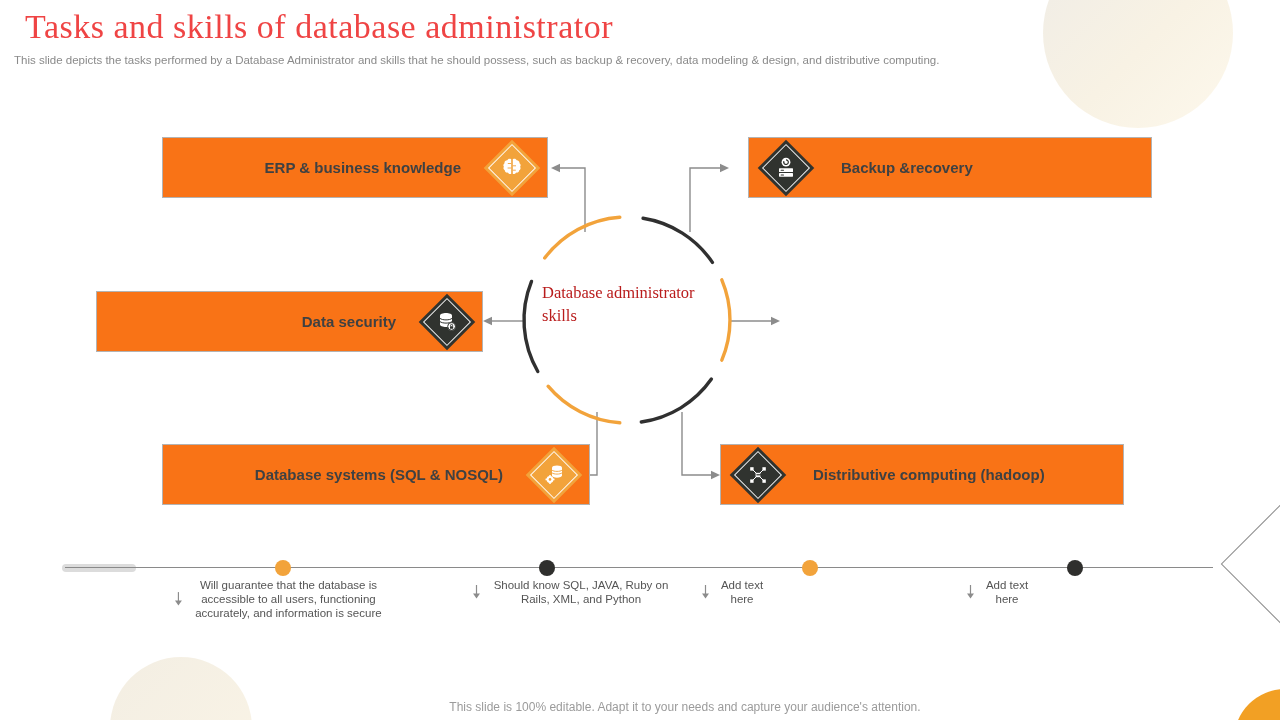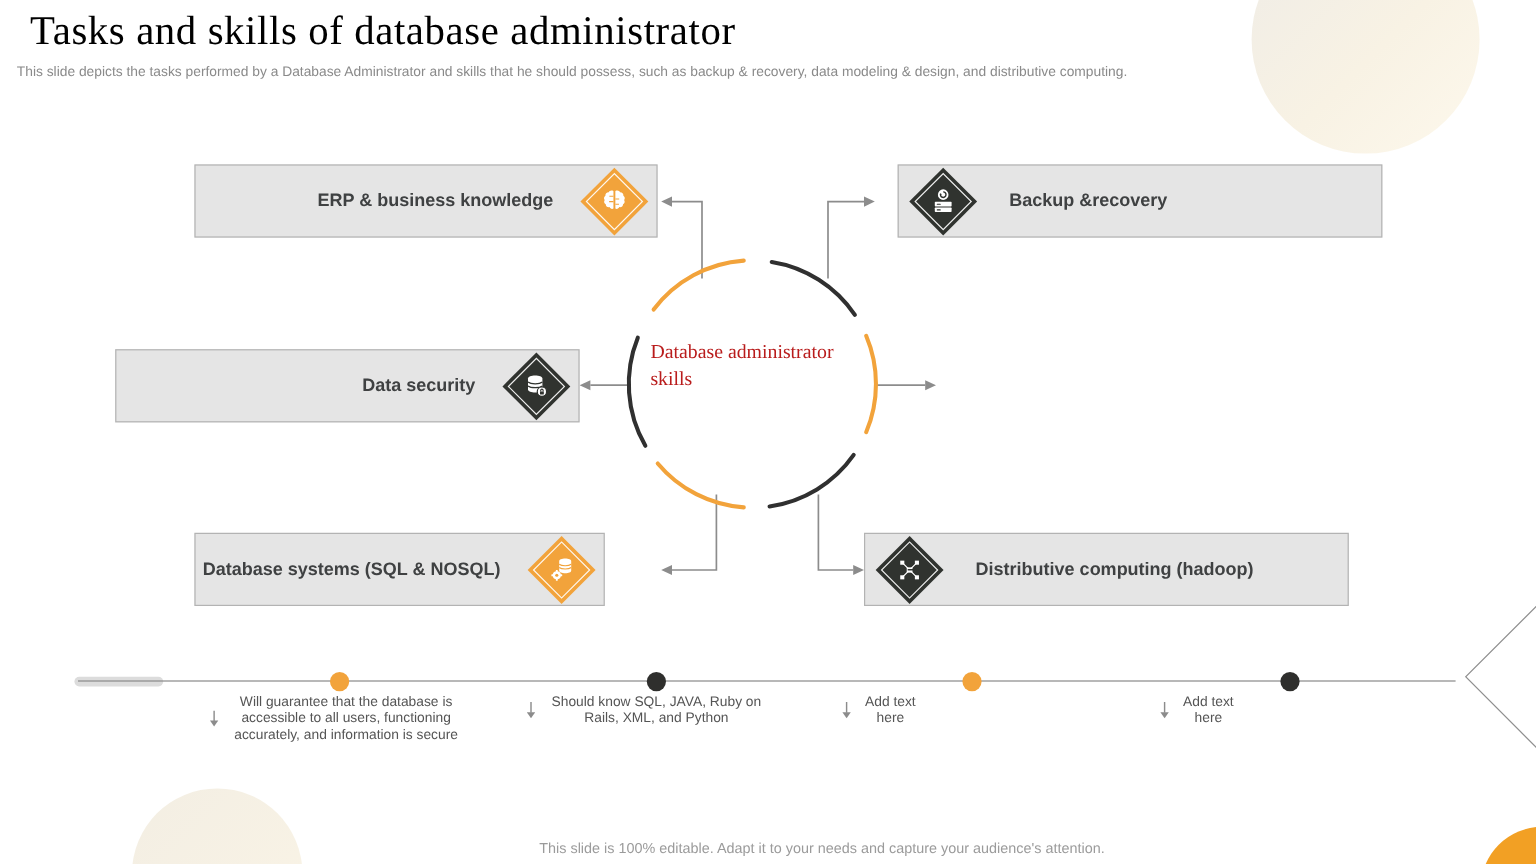--- a/index.html
+++ b/index.html
@@ -9,24 +9,24 @@
   .circle-cream-tr{position:absolute;left:1043px;top:-62px;width:190px;height:190px;border-radius:50%;
      background:linear-gradient(135deg,#efece6 0%,#f8f2e4 55%,#fdf8ec 100%);}
   .circle-cream-bl{position:absolute;left:110px;top:657px;width:142px;height:142px;border-radius:50%;
      background:linear-gradient(135deg,#f3eee3,#faf4e6);}
   .circle-orange-br{position:absolute;left:1234px;top:689px;width:102px;height:102px;border-radius:50%;
      background:#f2a024;}
   .diamond-outline-right{position:absolute;left:1246px;top:503px;width:120px;height:120px;
      border:1px solid #8f8f8f;transform:rotate(45deg);background:transparent;}
   
   .title{position:absolute;left:25px;top:8px;font-family:"Liberation Serif",serif;font-size:34px;
-     color:#000000;letter-spacing:.5px;}
+     color:#ef4444;letter-spacing:.5px;}
   .subtitle{position:absolute;left:14px;top:54px;width:1000px;font-size:11.5px;color:#8a8a8a;}
   
-  .nbox{position:absolute;height:61px;background:#e5e5e5;border:1px solid #b3b3b3;box-sizing:border-box;
+  .nbox{position:absolute;height:61px;background:#f97316;border:1px solid #b3b3b3;box-sizing:border-box;
      display:flex;align-items:center;z-index:3;}
   .nbox .label{font-size:15px;font-weight:bold;color:#3f4142;white-space:nowrap;}
   .nbox.left-side{justify-content:flex-end;padding-right:86px;}
   .nbox.right-side{justify-content:flex-start;padding-left:92px;}
   .icon-slot{position:absolute;top:50%;width:58px;height:58px;transform:translateY(-50%);}
   .icon-slot.at-right{right:6px;}
   .icon-slot.at-left{left:8px;}
   .diamond{position:absolute;left:9px;top:9px;width:40px;height:40px;transform:rotate(45deg);}
   .diamond.orange{background:#f2a33b;}
   .diamond.dark{background:#30332f;}
@@ -147,21 +147,21 @@
           <circle cx="16.6" cy="16.4" r="3.9" fill="#fff" stroke="#30332f" stroke-width="1"></circle>
           <rect x="15" y="16.2" width="3.2" height="2.5" rx=".3" fill="#30332f"></rect>
           <path d="M15.6 16.2v-.9a1 1 0 0 1 2 0v.9" stroke="#30332f" stroke-width=".9" fill="none"></path>
         </svg>
           </span>
       </span>
     </span>
   </div>
 
 
-  <div class="nbox left-side" style="left:162px;top:444px;width:342px;">
+  <div class="nbox left-side" style="left:162px;top:444px;width:428px;">
     <span class="label">Database systems (SQL &amp; NOSQL)</span>
     <span class="icon-slot at-right">
       <span class="diamond orange">
         <span class="ic">
             <svg width="24" height="24" viewBox="0 0 24 24">
           <path d="M10 4.6c0-1.2 2.2-2.1 5-2.1s5 .9 5 2.1v8c0 1.2-2.2 2.1-5 2.1s-5-.9-5-2.1z" fill="#fff"></path>
           <g stroke="#f2a33b" stroke-width=".9" fill="none">
             <path d="M10 7.2c.9.7 2.8 1.2 5 1.2s4.1-.5 5-1.2M10 9.9c.9.7 2.8 1.2 5 1.2s4.1-.5 5-1.2"></path>
           </g>
           <g fill="#fff">
@@ -211,21 +211,21 @@
   <div class="tl-dot orange" style="left:802px;"></div>
   <div class="tl-dot dark" style="left:1067px;"></div>
 
   <div class="tl-item" style="left:173px;">
     <svg class="tl-arrow" viewBox="0 0 11 14">
       <path d="M5.5 0 V9" stroke="#8c8c8c" stroke-width="1.2"></path>
         <polygon points="5.5,13.5 2,8.5 9,8.5" fill="#8c8c8c" transform="scale(1,1)"></polygon>
     </svg>
     <div class="tl-text" style="width:212px;">Will guarantee that the database is accessible to all users, functioning accurately, and information is secure</div>
   </div>
-  <div class="tl-item" style="left:437px;">
+  <div class="tl-item" style="left:460px;justify-content:flex-end;">
     <svg class="tl-arrow" viewBox="0 0 11 14">
       <path d="M5.5 0 V9" stroke="#8c8c8c" stroke-width="1.2"></path>
         <polygon points="5.5,13.5 2,8.5 9,8.5" fill="#8c8c8c"></polygon>
     </svg>
     <div class="tl-text" style="width:198px;">Should know SQL, JAVA,  Ruby on Rails, XML,  and Python</div>
   </div>
   <div class="tl-item" style="left:700px;">
     <svg class="tl-arrow" viewBox="0 0 11 14">
       <path d="M5.5 0 V9" stroke="#8c8c8c" stroke-width="1.2"></path>
         <polygon points="5.5,13.5 2,8.5 9,8.5" fill="#8c8c8c"></polygon>

